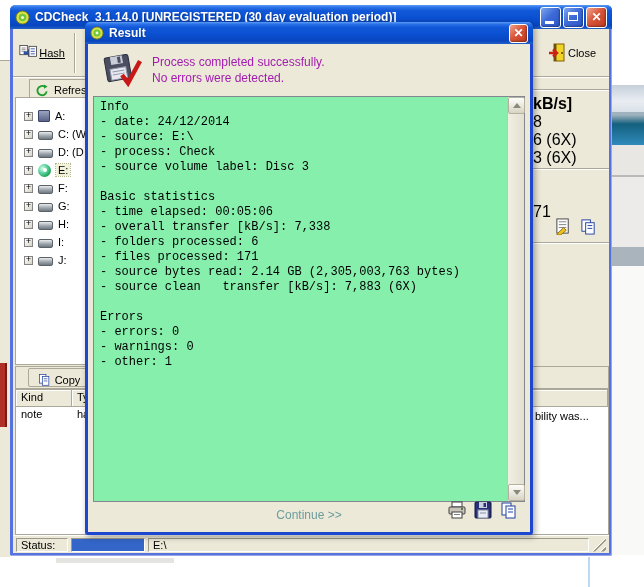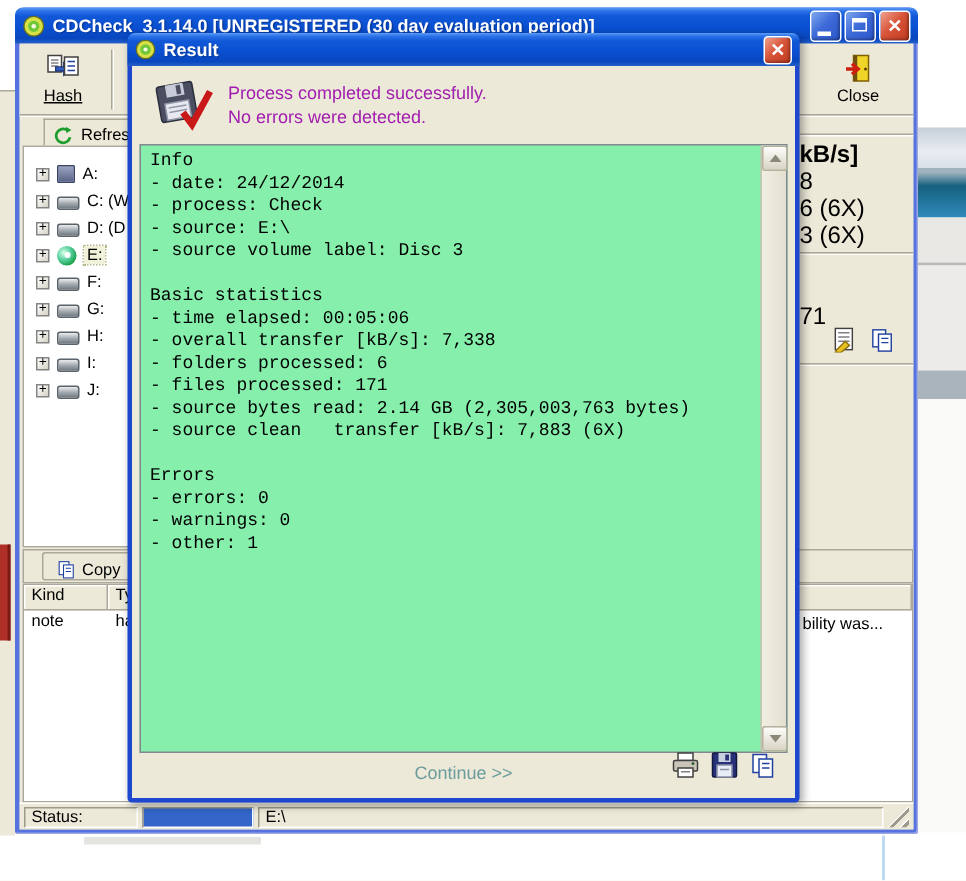--- a/index.html
+++ b/index.html
@@ -34,21 +34,21 @@
   .glyph-x{position:absolute;left:0;top:0;width:100%;height:100%;color:#fff;font-weight:bold;font-size:12px;
     display:flex;align-items:center;justify-content:center;line-height:1;}
 
   
   #main-window{position:absolute;left:10px;top:5px;width:602px;height:551px;background:#5572DE;
     border-radius:6px 6px 2px 2px;box-shadow:inset -1px -1px 0 #9AA7E4;}
   #main-window .titlebar{height:24px;}
   #main-window .win-body{position:absolute;left:3px;top:24px;right:3px;bottom:3px;background:#ECE9D8;overflow:hidden;}
 
   .toolbar{position:absolute;left:0;top:0;right:0;height:48px;border-bottom:1px solid #ACA899;box-shadow:0 1px 0 #fff;}
-  .tb-btn{position:absolute;display:flex;flex-direction:column;align-items:center;justify-content:center;gap:2px;
+  .tb-btn{position:absolute;display:flex;flex-direction:row;align-items:center;justify-content:center;gap:2px;
     background:transparent;border:1px solid transparent;font-size:11px;cursor:pointer;}
   .tb-hash{left:5px;top:3px;width:48px;height:42px;}
   .tb-hash .lbl{text-decoration:underline;}
   .tb-close-main{left:530px;top:3px;width:58px;height:42px;}
   .tb-sep{position:absolute;left:61px;top:4px;width:2px;height:40px;border-left:1px solid #ACA899;border-right:1px solid #fff;}
 
   .refresh-btn{position:absolute;left:16px;top:50px;width:150px;height:21px;display:flex;align-items:center;gap:5px;
     padding:0 6px;background:#ECE9D8;border:1px solid #ACA899;border-bottom:none;font-size:11px;cursor:pointer;}
 
   .tree-panel{position:absolute;left:2px;top:68px;width:515px;height:268px;background:#fff;border:1px solid #ACA899;padding-top:9px;}
@@ -81,21 +81,21 @@
   .bt-hcell.c1{width:56px;}
   .bt-hcell.c2{flex:1;}
   .bt-row{display:flex;height:16px;cursor:pointer;}
   .bt-cell{padding:1px 0 0 5px;}
   .bt-cell.c1{width:56px;}
   .bt-msg-frag{position:absolute;left:519px;top:20px;white-space:nowrap;}
 
   .status-bar{position:absolute;left:0;right:0;bottom:0;height:18px;background:#ECE9D8;display:flex;align-items:center;
     gap:3px;padding:0 3px;border-top:1px solid #fff;}
   .sb-cell{height:14px;border:1px solid;border-color:#9D9A8B #FFFFFF #FFFFFF #9D9A8B;display:flex;align-items:center;padding:0 4px;font-size:11px;}
-  .sb-status{width:76px;}
+  .sb-status{width:52px;}
   .sb-progress{width:74px;background:#3465C8;padding:0;}
   .sb-path{flex:1;}
   .sb-grip{width:14px;height:14px;cursor:nwse-resize;
     background:repeating-linear-gradient(135deg,transparent 0 3px,#fff 3px 4px,#9D9A8B 4px 6px);
     clip-path:polygon(100% 0,100% 100%,0 100%);}
 
   
   #result-dialog{position:absolute;left:85px;top:22px;width:448px;height:513px;background:#1D47CE;
     border-radius:6px 6px 3px 3px;box-shadow:2px 2px 6px rgba(0,0,0,.35);}
   #result-dialog .titlebar{height:22px;}
@@ -330,22 +330,22 @@
       </svg>
       <div class="dlg-msg">
         <div>Process completed successfully.</div>
         <div>No errors were detected.</div>
       </div>
 
       <div class="report-box">
         <div class="report-content">
           <div class="report-line">Info</div>
           <div class="report-line">- date: 24/12/2014</div>
+          <div class="report-line">- source: E:\</div>
           <div class="report-line">- process: Check</div>
-          <div class="report-line">- source: E:\</div>
           <div class="report-line">- source volume label: Disc 3</div>
           <div class="report-line"></div>
           <div class="report-line">Basic statistics</div>
           <div class="report-line">- time elapsed: 00:05:06</div>
           <div class="report-line">- overall transfer [kB/s]: 7,338</div>
           <div class="report-line">- folders processed: 6</div>
           <div class="report-line">- files processed: 171</div>
           <div class="report-line">- source bytes read: 2.14 GB (2,305,003,763 bytes)</div>
           <div class="report-line">- source clean   transfer [kB/s]: 7,883 (6X)</div>
           <div class="report-line"></div>

